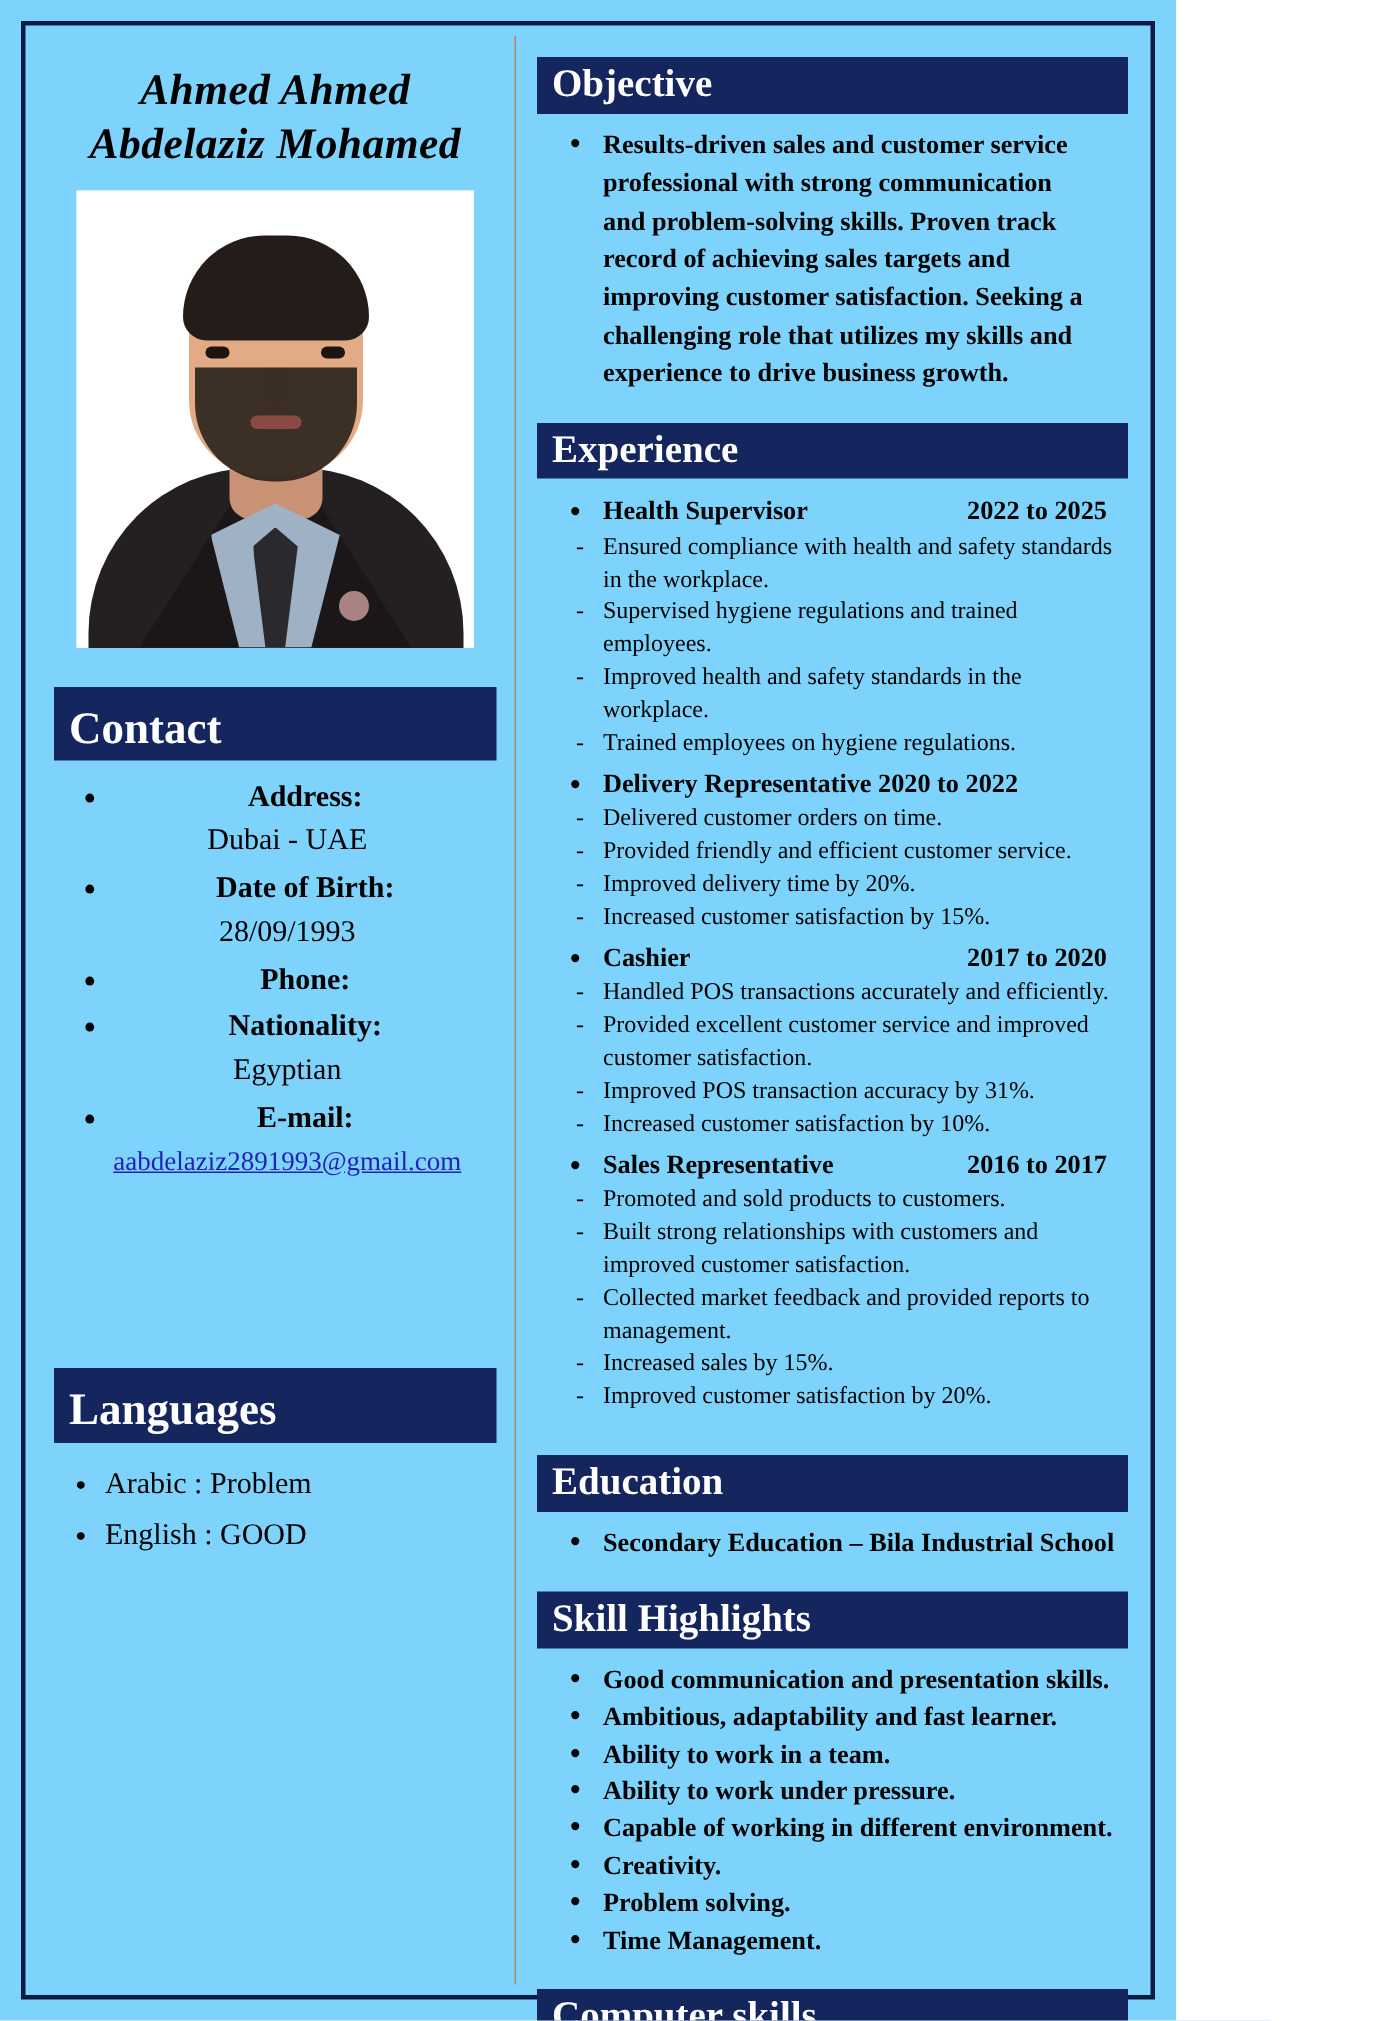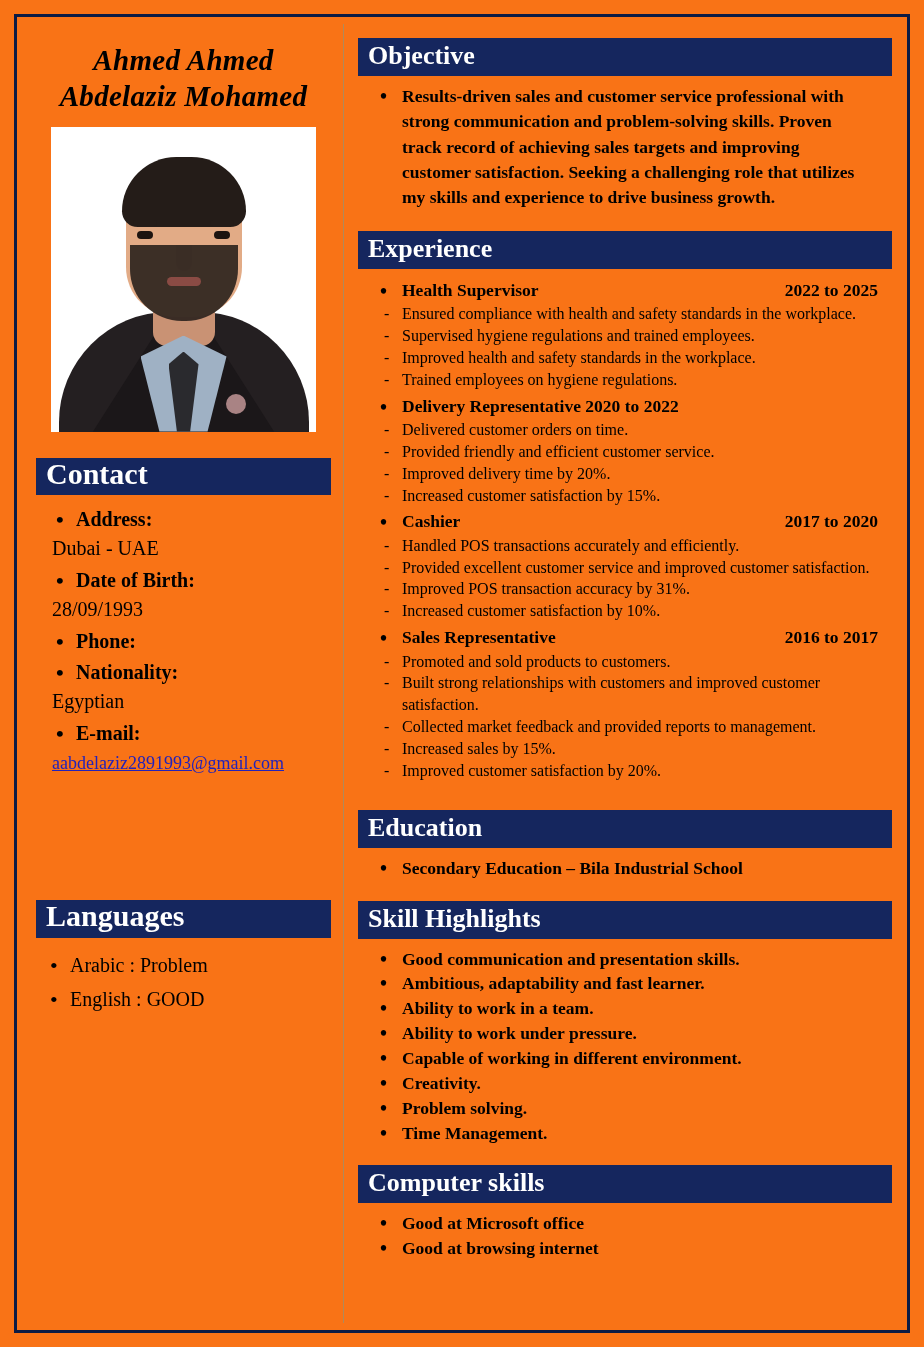--- a/index.html
+++ b/index.html
@@ -9,25 +9,25 @@
   }
   body {
     width: 924px;
     height: 1347px;
     font-family: "Liberation Serif", serif;
     color: #000000;
     overflow: hidden;
   }
   .page {
     position: relative;
-    width: 924px;
+    width: 784px;
     height: 1347px;
     box-sizing: border-box;
     padding: 14px;
-    background: #f97316;
+    background: #7dd3fc;
   }
   .page-border {
     position: absolute;
     left: 14px;
     top: 14px;
     right: 14px;
     bottom: 14px;
     border: 3px solid #0c1b44;
     box-sizing: border-box;
   }
@@ -198,35 +198,36 @@
     height: 20px;
     background: #d9a8a8;
     border-radius: 50%;
     opacity: 0.75;
   }
 
   .section-bar {
     background: #15265e;
     color: #ffffff;
     font-weight: bold;
-    padding: 0 10px 6px 10px;
+    padding: 12px 10px 6px 10px;
     box-sizing: border-box;
   }
   .left-col .section-bar {
     font-size: 30px;
     line-height: 1.05;
     margin-bottom: 10px;
   }
   .left-list {
     margin: 0;
     padding: 0 0 0 6px;
     list-style: none;
   }
   .left-list li {
     margin-bottom: 2px;
+    text-align: center;
   }
   .bullet-line {
     font-size: 20px;
     font-weight: bold;
     padding-left: 34px;
     position: relative;
     line-height: 1.45;
   }
   .bullet-line::before {
     content: "\2022";

